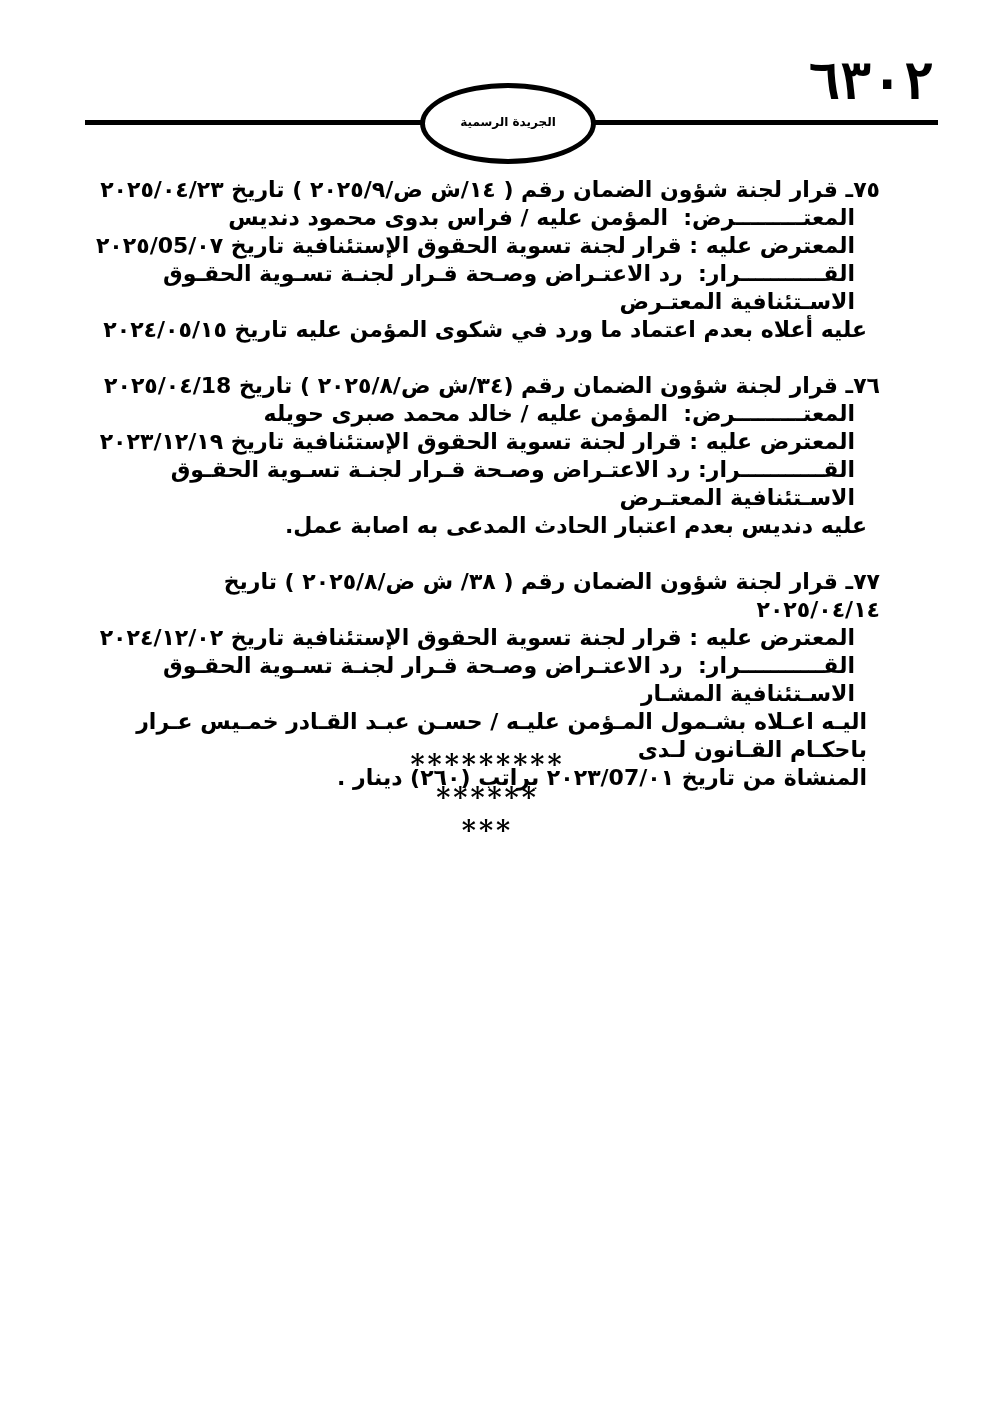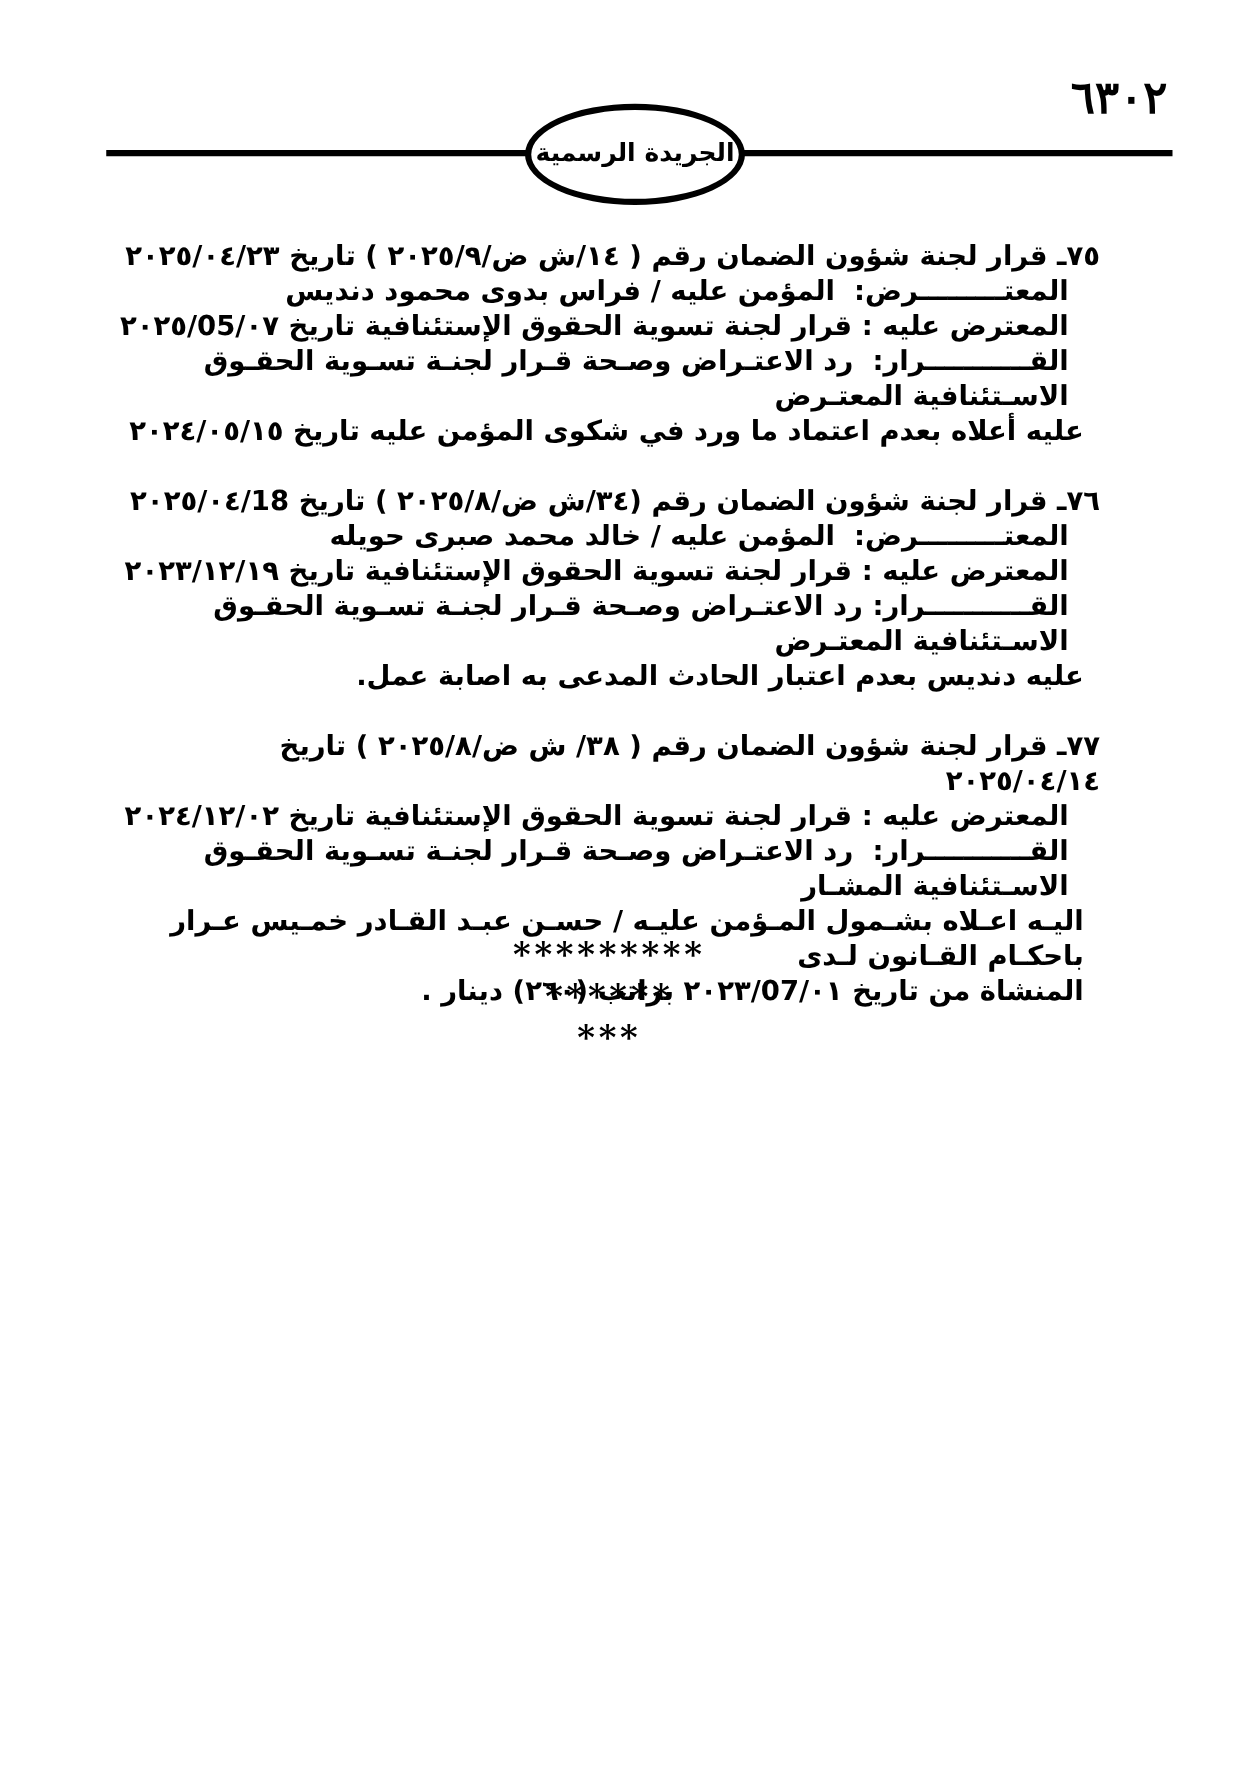--- a/index.html
+++ b/index.html
@@ -12,24 +12,24 @@
     color: #000000;
     font-family: "DejaVu Sans", "Liberation Sans", sans-serif;
     overflow: hidden;
   }
 
   
   .page-number {
     position: absolute;
     top: 60px;
     right: 66px;
-    font-size: 36px;
+    font-size: 52px;
     font-weight: bold;
     line-height: 1;
-    font-family: Liberation Sans, sans-serif;
+    font-family: Liberation Mono, monospace;
     letter-spacing: 2px;
   }
   .header-rule {
     position: absolute;
     top: 120px;
     left: 85px;
     width: 853px;
     height: 5px;
     background: #000000;
     z-index: 1;
@@ -43,31 +43,31 @@
     box-sizing: border-box;
     border: 5px solid #000000;
     border-radius: 50%;
     background: #ffffff;
     z-index: 2;
     display: flex;
     align-items: center;
     justify-content: center;
   }
   .title-oval .gazette-title {
-    font-size: 20px;
+    font-size: 12px;
     font-weight: bold;
     direction: rtl;
     white-space: nowrap;
     padding-bottom: 4px;
   }
 
   
   .content {
     position: absolute;
-    top: 192px;
+    top: 176px;
     right: 120px;
     left: 95px;
     direction: rtl;
     text-align: right;
     font-size: 22px;
     font-weight: bold;
     line-height: 28px;
   }
   .decision + .decision { margin-top: 28px; }
   .ln { white-space: normal; }

